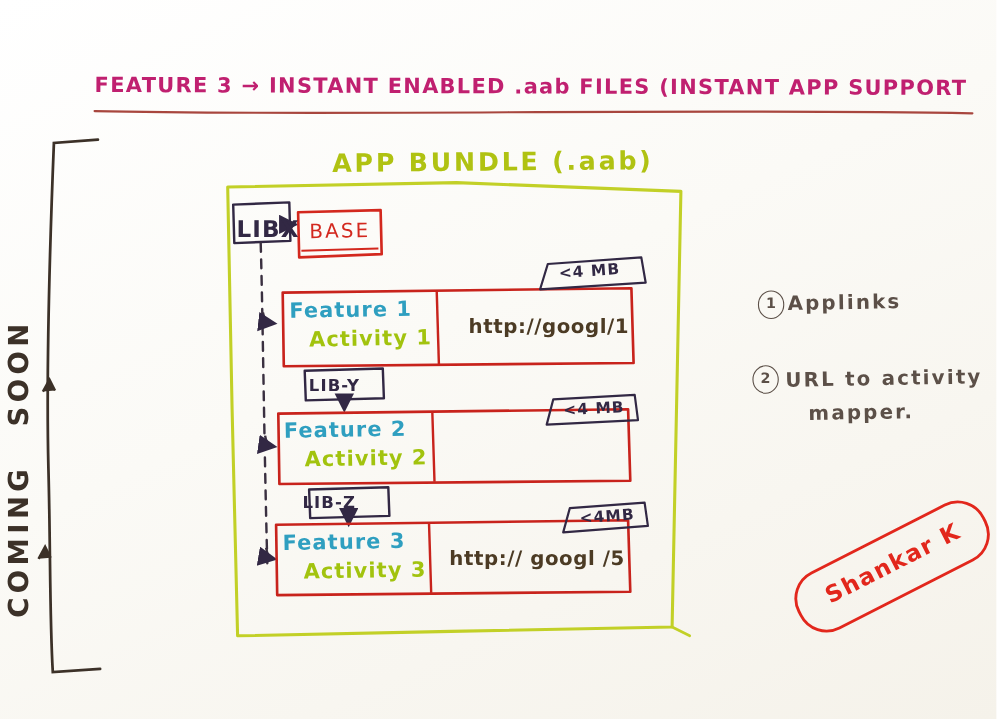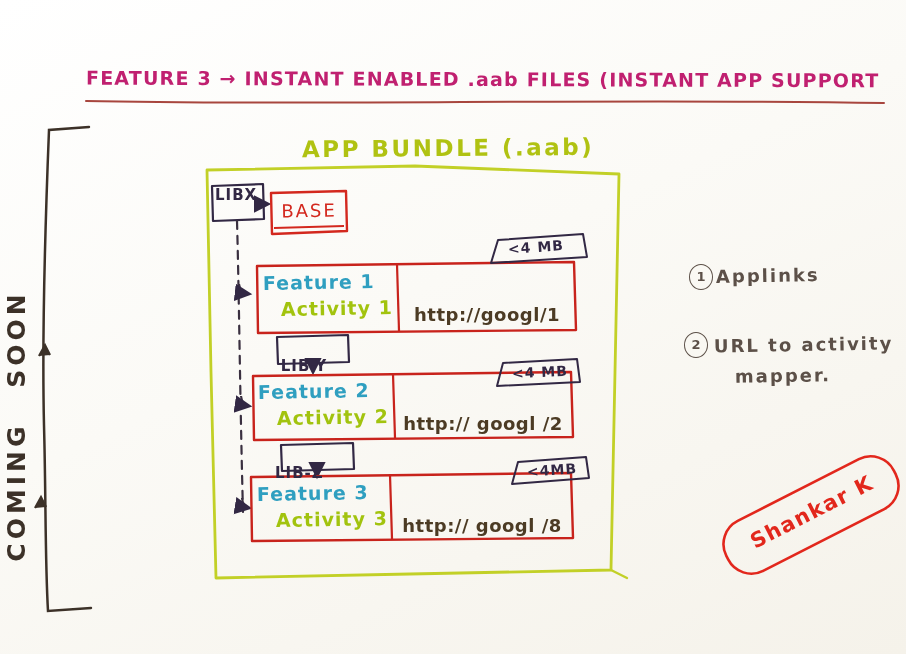--- a/index.html
+++ b/index.html
@@ -12,28 +12,28 @@
   .txt { position:absolute; white-space:nowrap; line-height:1.1; }
 
   .title {
     left:86px; top:69px; font-size:19px; font-weight:700; letter-spacing:1.2px;
     color:#c02070; transform:rotate(0.2deg);
   }
   .bundle-title {
     left:302px; top:136px; font-size:23px; font-weight:700; letter-spacing:2.5px;
     color:#b0c212; transform:rotate(-0.5deg);
   }
-  .libx-label { left:215px; top:187px; width:46px; text-align:left; font-size:15px; font-weight:700; letter-spacing:1px; color:#322844; }
+  .libx-label { left:215px; top:197px; width:46px; text-align:left; font-size:21px; font-weight:700; letter-spacing:1px; color:#322844; }
   .base-label { left:276px; top:201px; width:66px; text-align:center; font-size:18px; font-weight:400; letter-spacing:2px; color:#d3281e; transform:rotate(-1deg); }
 
   .feat-name  { font-size:19px; font-weight:600; color:#2f9fc0; letter-spacing:1px; transform:rotate(-1deg); }
   .feat-act   { font-size:19px; font-weight:600; color:#a2c30e; letter-spacing:1px; transform:rotate(-1deg); }
-  .feat-url   { font-size:18px; font-weight:600; color:#4c3b24; letter-spacing:0.5px; text-align:center;margin-top:17px; }
+  .feat-url   { font-size:18px; font-weight:600; color:#4c3b24; letter-spacing:0.5px; text-align:right; }
   .tag-label  { font-size:14px; font-weight:700; color:#322844; letter-spacing:1px; }
-  .lib-label  { width:48px; text-align:center; font-size:15px; font-weight:700; letter-spacing:1px; color:#322844;margin-top:16px; }
+  .lib-label  { width:48px; text-align:center; font-size:15px; font-weight:700; letter-spacing:1px; color:#322844; }
 
   .note-circle {
     position:absolute; width:22px; height:24px; border:1.6px solid #5c5048;
     border-radius:50%; text-align:center; font-size:13px; font-weight:700;
     color:#5c5048; line-height:24px;
   }
   .note-text { font-size:18px; font-weight:600; color:#5c5048; letter-spacing:2px; transform:rotate(-1deg); }
 
   .signature {
     left:721px; top:501px; width:182px; text-align:center; font-size:21px;
@@ -105,27 +105,26 @@
   <div class="txt base-label">BASE</div>
 
   <div class="txt feat-name" style="left:263px; top:272px;">Feature 1</div>
   <div class="txt feat-act" style="left:281px; top:298px;">Activity 1</div>
   <div class="txt feat-url" style="left:402px; top:288px; width:170px;">http://googl/1</div>
   <div class="txt tag-label" style="left:508px; top:240px; transform:rotate(-4deg);">&lt;4 MB</div>
 
   <div class="txt lib-label" style="left:280px; top:342px;">LIB-Y</div>
   <div class="txt feat-name" style="left:258px; top:381px;">Feature 2</div>
   <div class="txt feat-act" style="left:277px; top:407px;">Activity 2</div>
-  <div class="txt feat-url" style="left:398px; top:397px; width:170px;">http:// googl /2</div>
   <div class="txt tag-label" style="left:512px; top:365px; transform:rotate(-3deg);">&lt;4 MB</div>
 
   <div class="txt lib-label" style="left:275px; top:449px;">LIB-Z</div>
   <div class="txt feat-name" style="left:257px; top:483px;">Feature 3</div>
   <div class="txt feat-act" style="left:276px; top:509px;">Activity 3</div>
-  <div class="txt feat-url" style="left:396px; top:499px; width:172px;">http:// googl /8</div>
+  <div class="txt feat-url" style="left:396px; top:499px; width:172px;">http:// googl /5</div>
   <div class="txt tag-label" style="left:527px; top:463px; transform:rotate(-4deg);">&lt;4MB</div>
 
   <div class="note-circle" style="left:689px; top:264px;">1</div>
   <div class="txt note-text" style="left:716px; top:266px;">Applinks</div>
   <div class="note-circle" style="left:684px; top:332px;">2</div>
   <div class="txt note-text" style="left:714px; top:335px;">URL to activity</div>
   <div class="txt note-text" style="left:735px; top:366px;">mapper.</div>
 
   <div class="txt signature">Shankar K</div>
 

